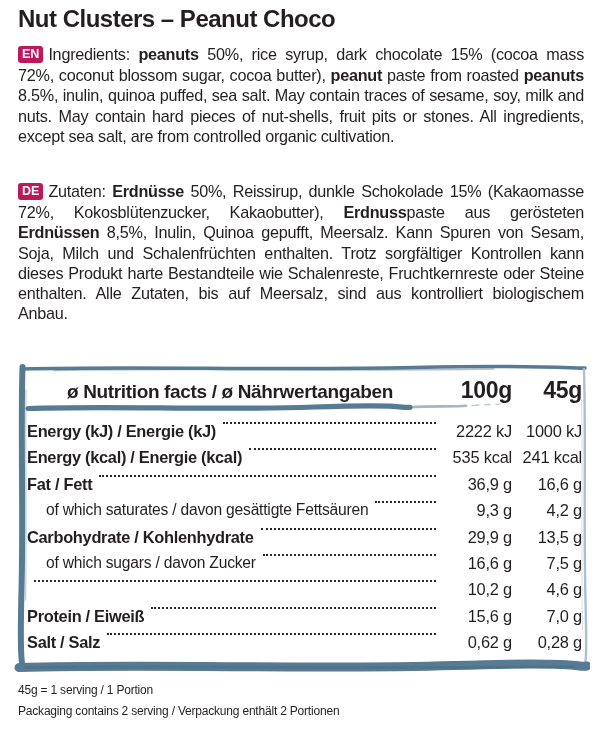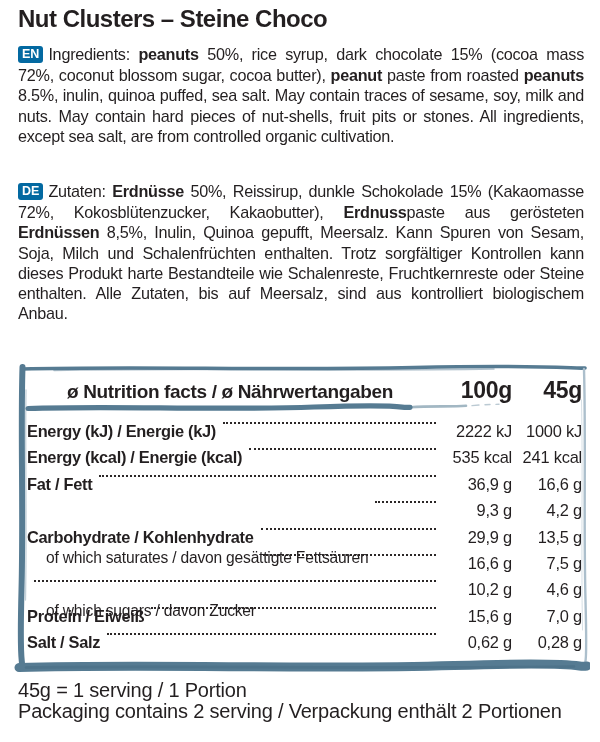--- a/index.html
+++ b/index.html
@@ -19,21 +19,21 @@
 
   
   .ing {
     position: absolute; left: 18px; width: 566px; margin: 0;
     font-size: 16.2px; line-height: 20.3px; letter-spacing: -0.25px;
     text-align: justify;
   }
   .ing.en { top: 44px; }
   .ing.de { top: 181px; }
   .badge {
-    display: inline-block; background: #0369a1; color: #ffffff;
+    display: inline-block; background: #be185d; color: #ffffff;
     font-weight: 700; font-size: 12.5px; line-height: 14px;
     padding: 1px 4px 2px; border-radius: 3px;
     position: relative; top: -2px; margin-right: 5px; letter-spacing: 0;
   }
   .ing b, .ing .b { font-weight: 700; }
 
   
   .panel { position: absolute; top: 360px; left: 14px; width: 576px; height: 318px; }
   .frame { position: absolute; top: 0; left: 0; width: 576px; height: 318px; pointer-events: none; }
 
@@ -42,39 +42,39 @@
     display: flex; align-items: baseline;
   }
   .h-title { flex: 1; font-weight: 700; font-size: 19px; letter-spacing: -0.35px; padding-left: 40px; }
   .h-col  { width: 74px; text-align: right; font-weight: 700; font-size: 23px; letter-spacing: -0.3px; }
   .h-col.c2 { width: 70px; }
 
   .rows { position: absolute; top: 62px; left: 13px; right: 8px; }
   .row { display: flex; align-items: flex-start; height: 26.4px; font-size: 16.4px; }
   .row .lab { font-weight: 700; white-space: nowrap; letter-spacing: -0.3px; }
   .row.plain .lab { font-weight: 400; font-size: 15.6px; letter-spacing: -0.2px; }
-  .row.indent .lab { padding-left: 19px; margin-top: 48px; }
+  .row.indent .lab { padding-left: 19px; }
   .leader { flex: 1; border-bottom: 2.6px dotted #2b2727; margin: 0 2px 5px 7px; min-width: 18px; }
   .v100 { width: 74px; text-align: right; white-space: nowrap; letter-spacing: -0.2px; }
   .v45  { width: 70px; text-align: right; white-space: nowrap; letter-spacing: -0.2px; }
 
   
   .foot {
     position: absolute; left: 18px; margin: 0;
-    font-size: 20px; line-height: 21px; letter-spacing: -0.2px;
+    font-size: 12px; line-height: 21px; letter-spacing: -0.2px;
   }
   .foot.l1 { top: 680px; }
   .foot.l2 { top: 701px; }
 </style>
 </head>
 <body>
 
 <div class="label">
 
-  <h1 class="title">Nut Clusters – Steine Choco</h1>
+  <h1 class="title">Nut Clusters – Peanut Choco</h1>
 
   <p class="ing en"><span class="badge">EN</span><span><span>Ingredients: </span><span class="b">peanuts</span><span> 50%, rice syrup, dark chocolate 15% (cocoa mass 72%, coconut blossom sugar, cocoa butter), </span><span class="b">peanut</span><span> paste from roasted </span><span class="b">peanuts</span><span> 8.5%, inulin, quinoa puffed, sea salt. May contain traces of sesame, soy, milk and nuts. May contain hard pieces of nut-shells, fruit pits or stones.  All ingredients, except sea salt, are from controlled organic cultivation.</span></span></p>
 
   <p class="ing de"><span class="badge">DE</span><span><span>Zutaten: </span><span class="b">Erdnüsse</span><span> 50%, Reissirup, dunkle Schokolade 15% (Kakaomasse 72%, Kokosblütenzucker, Kakaobutter), </span><span class="b">Erdnuss</span><span>paste aus gerösteten </span><span class="b">Erdnüssen</span><span> 8,5%, Inulin, Quinoa gepufft, Meersalz. Kann Spuren von Sesam, Soja, Milch und Schalenfrüchten enthalten. Trotz sorgfältiger Kontrollen kann dieses Produkt harte Bestandteile wie Schalenreste, Fruchtkernreste oder Steine enthalten. Alle Zutaten, bis auf Meersalz, sind aus kontrolliert biologischem Anbau.</span></span></p>
 
   <section class="panel">
 
     <svg class="frame" viewBox="0 0 576 318" xmlns="http://www.w3.org/2000/svg" fill="none">
 
       <path d="M 8 9 C 120 6, 260 10.5, 400 7.5 S 560 9, 571 8" stroke="#567b92" stroke-width="3.6" stroke-linecap="round"></path>

